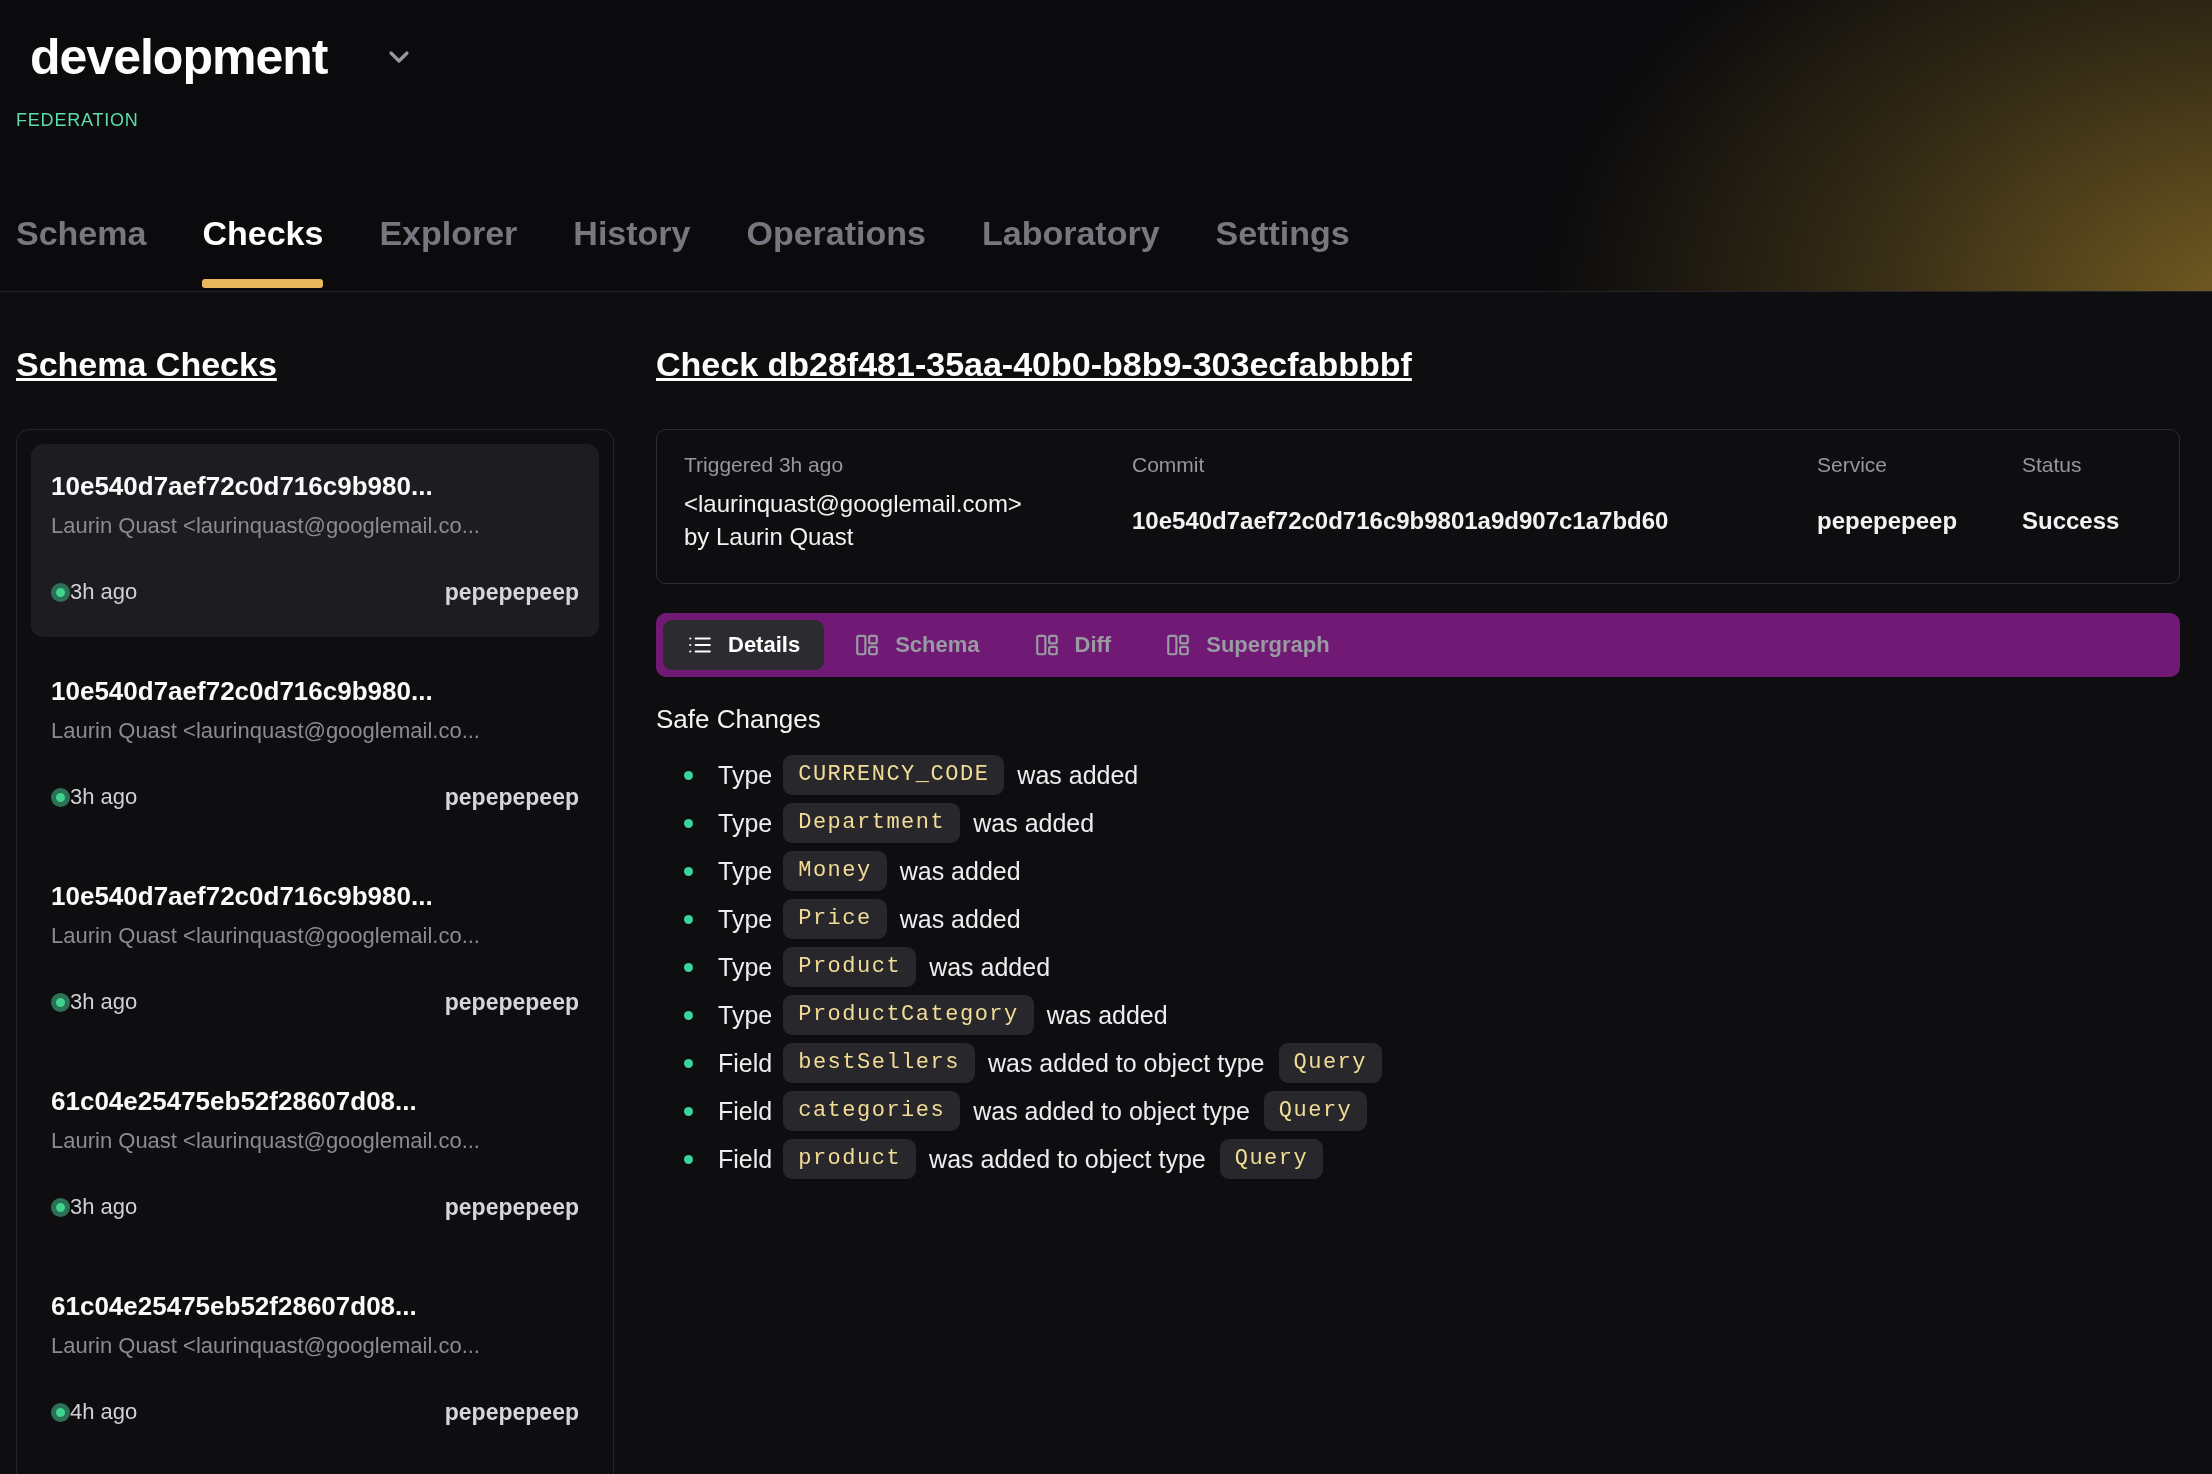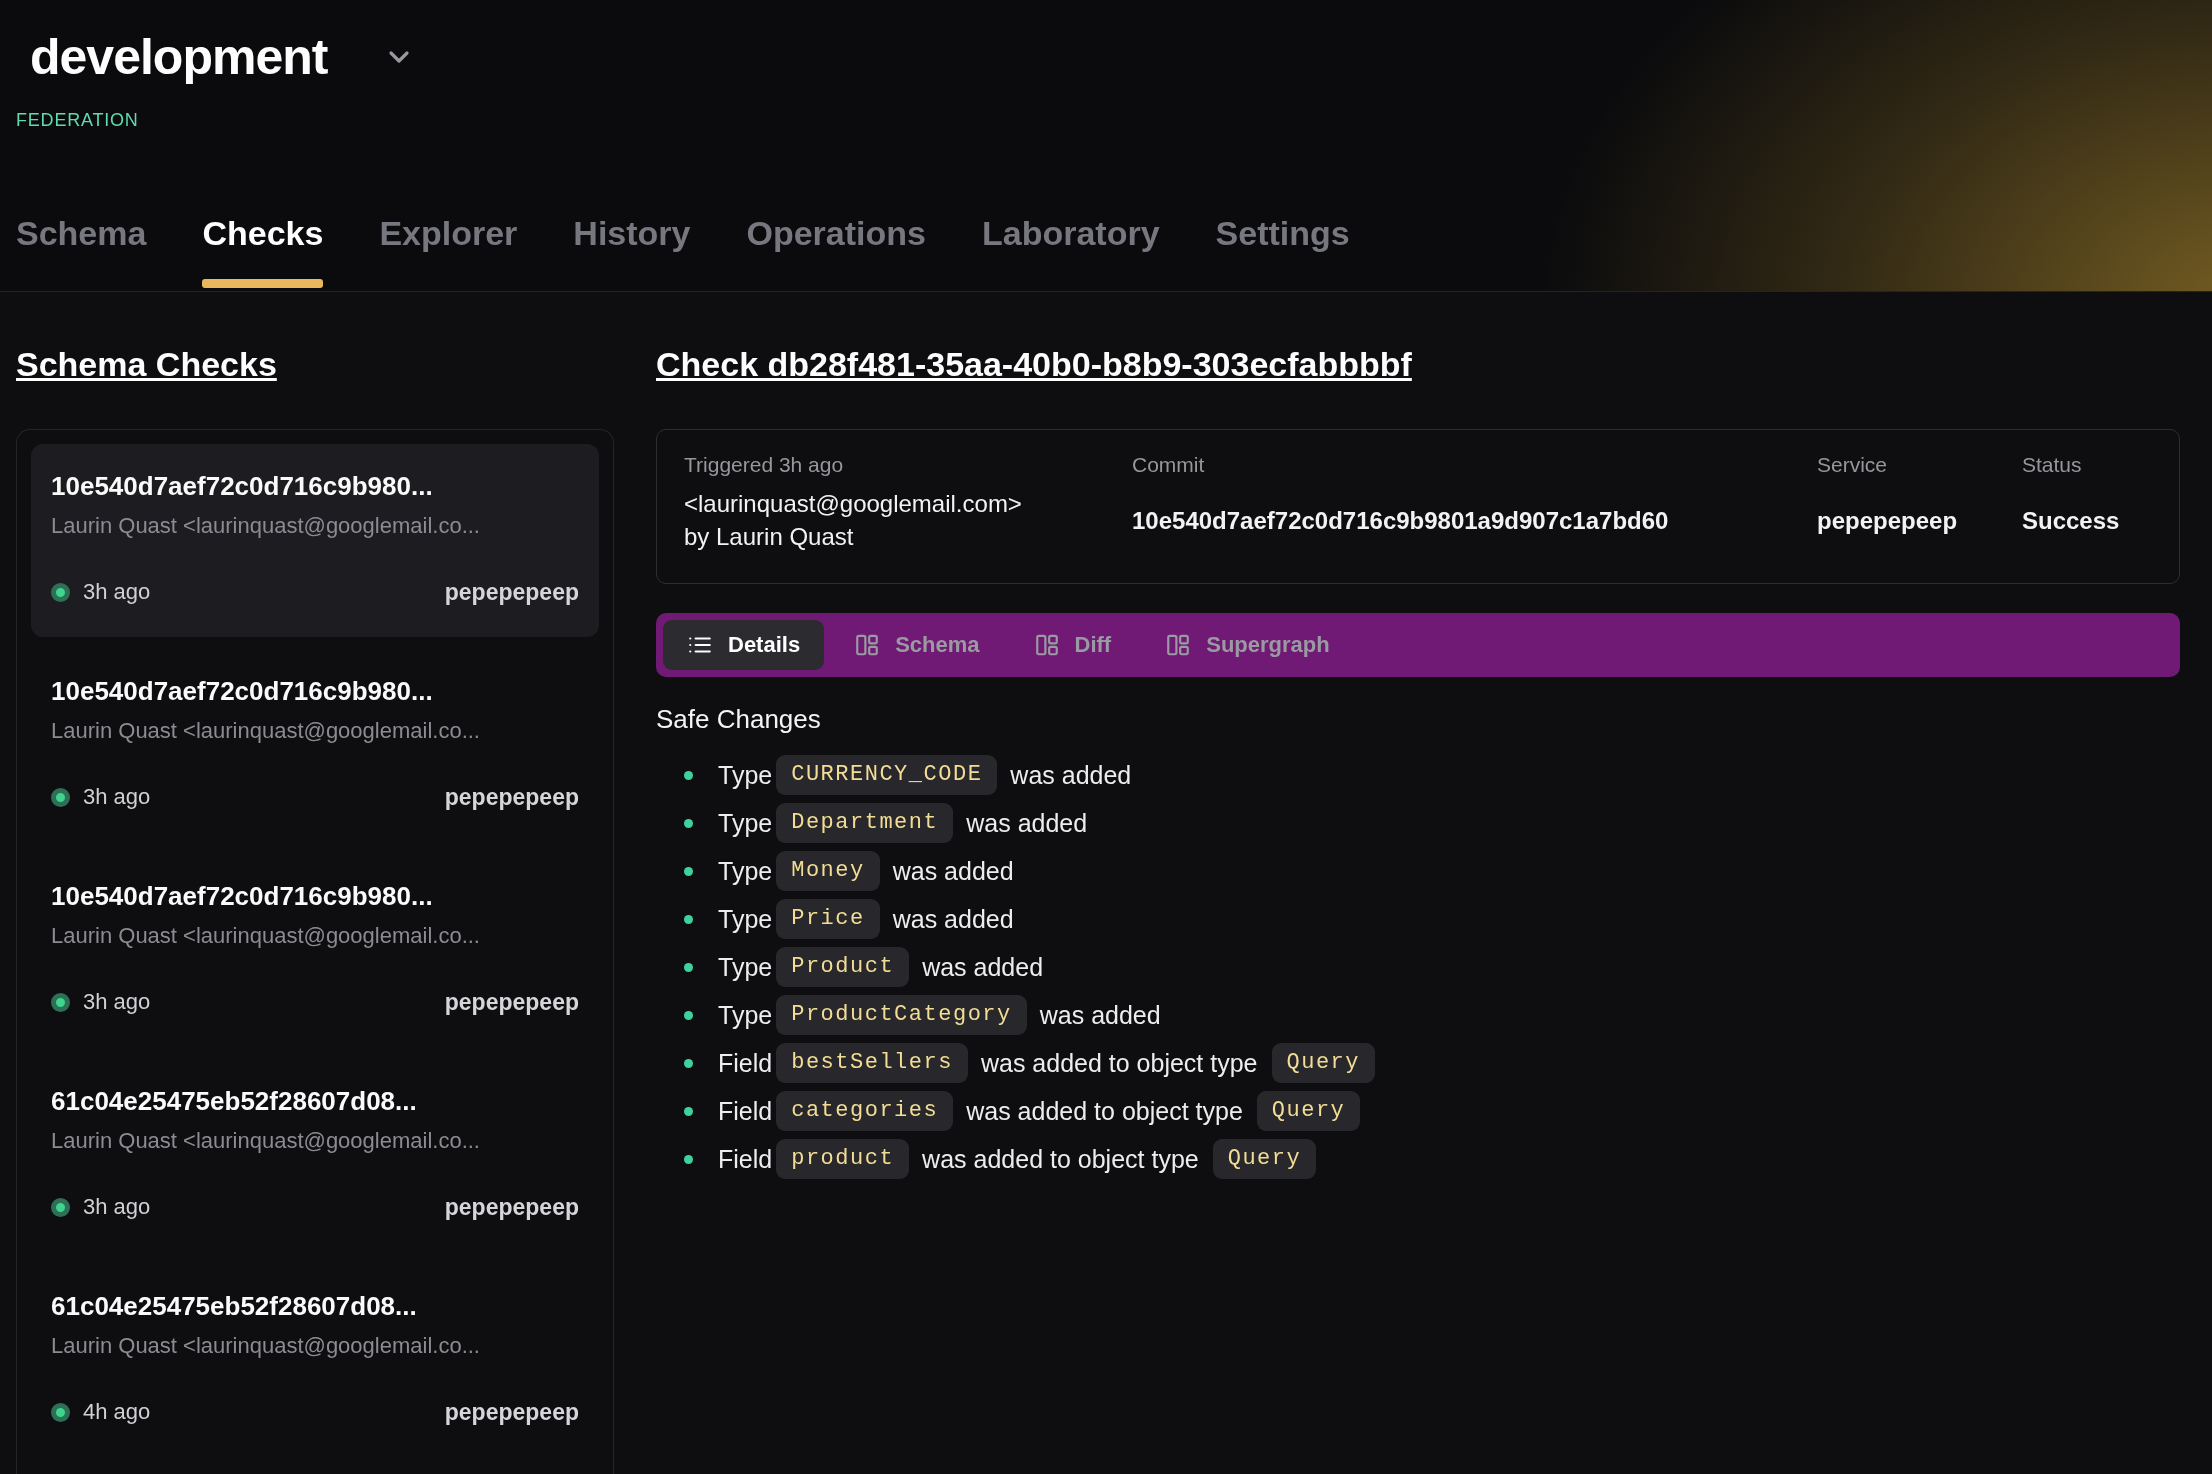--- a/index.html
+++ b/index.html
@@ -90,21 +90,21 @@
   .check-author {
     margin-top: 11px;
     font-size: 22px; color: #8b8b92;
     white-space: nowrap; overflow: hidden;
   }
   .check-meta {
     margin-top: 40px;
     display: flex; justify-content: space-between; align-items: center;
   }
   .check-time {
-    display: flex; align-items: center; gap: 13px;
+    display: flex; align-items: center; 
     font-size: 22px; color: #d0d0d5;
   }
   .status-dot {
     width: 19px; height: 19px; border-radius: 50%;
     background: #3ed48e; border: 5px solid #2e7056; flex: none;
   }
   .check-service { font-size: 23px; font-weight: 700; color: #d6d6da; }
 
   main { flex: 1; margin: 0 32px 0 42px; }
 
@@ -149,21 +149,21 @@
   }
   .bullet {
     width: 9px; height: 9px; border-radius: 50%;
     background: #3dd39c; margin-right: 25px; flex: none;
   }
   .code {
     font-family: "Liberation Mono", monospace;
     font-size: 22px; letter-spacing: 1.5px;
     color: #f3dd96; background: #28282c;
     padding: 7px 15px 8px; border-radius: 9px;
-    margin-left: 4px; margin-right: 13px;
+    margin-left: 11px; margin-right: 13px;
   }
   .code.second { margin-left: 14px; margin-right: 0; }
 </style>
 </head>
 <body>
 
 <div class="header">
   <div class="project">
     <div class="project-row">
       <h1 class="project-name">development</h1>

